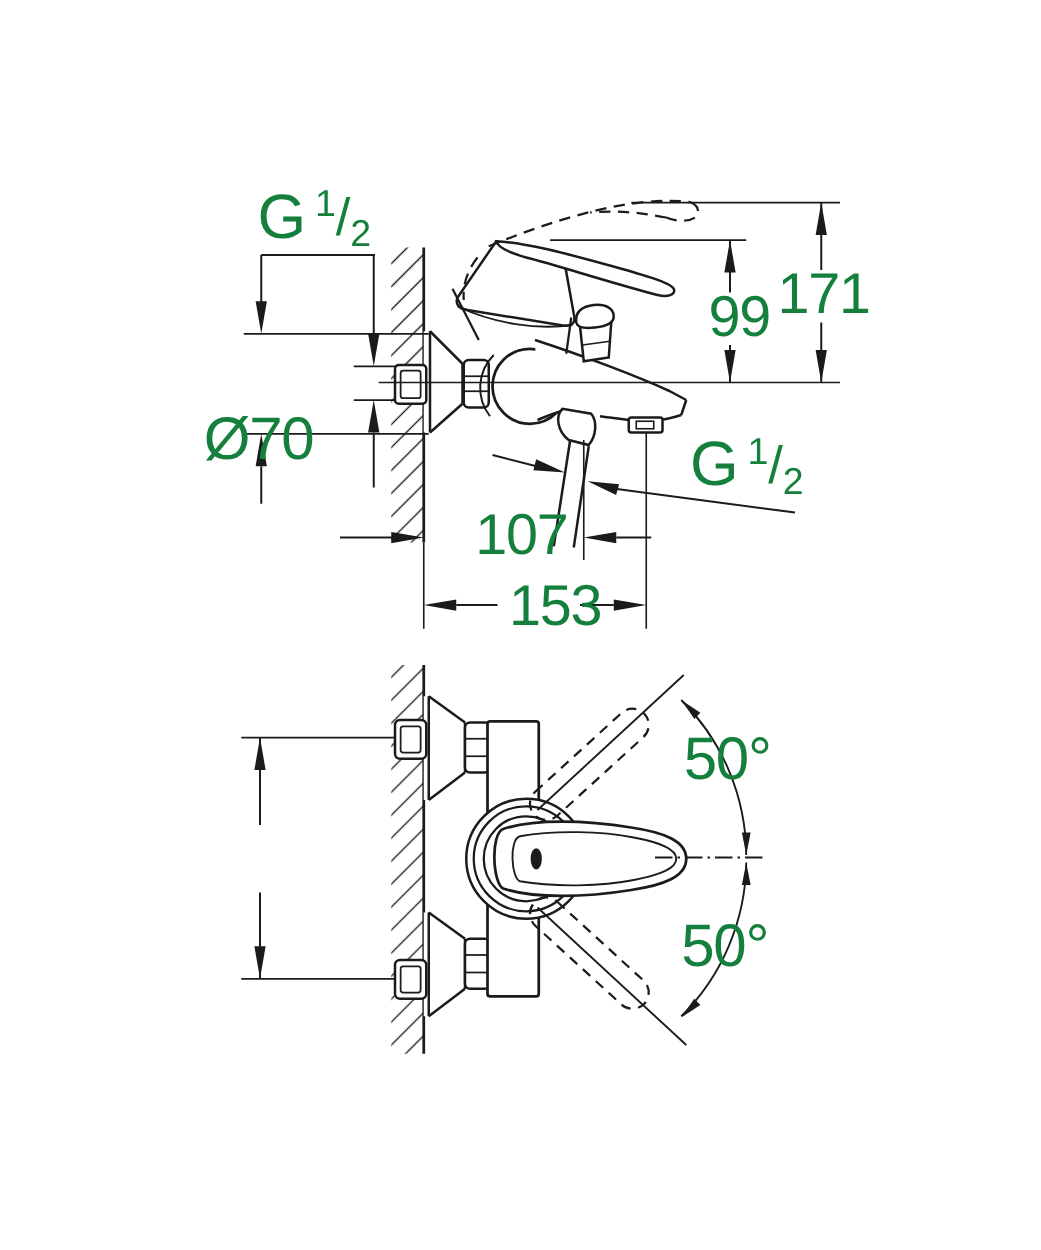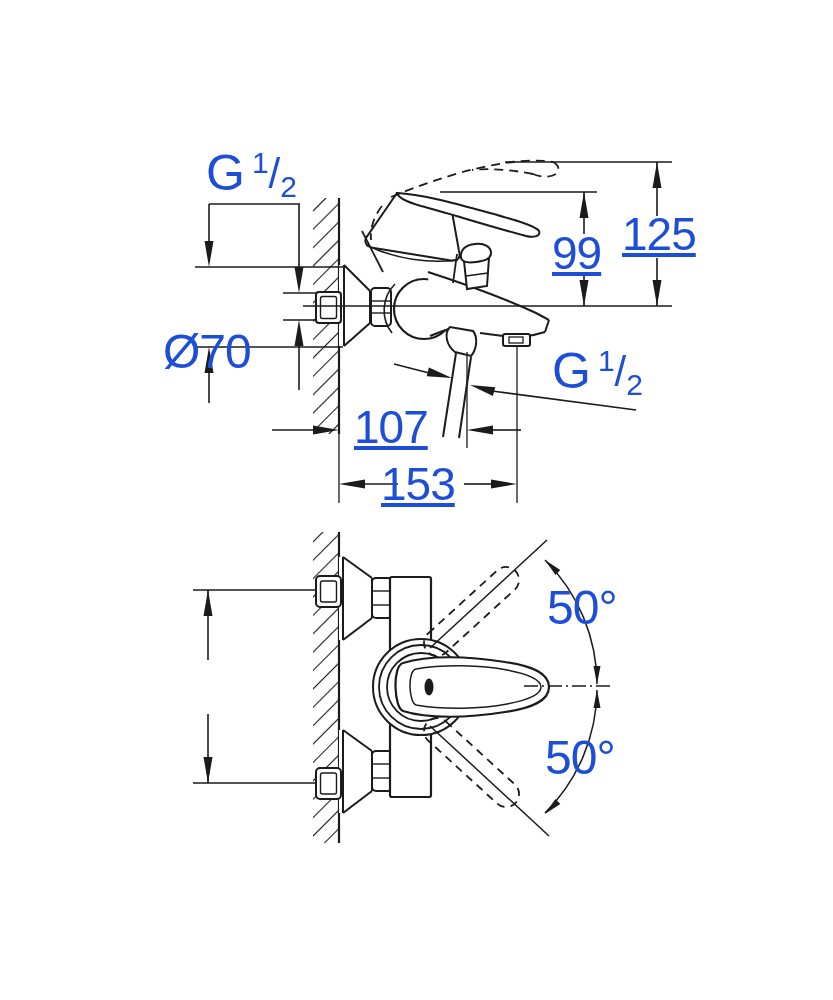--- a/index.html
+++ b/index.html
@@ -2,24 +2,24 @@
 <html><head>
 <meta charset="utf-8">
 <style>
   html,body{margin:0;padding:0;background:#fff;}
   .stage{
     position:relative;width:833px;height:1000px;background:#ffffff;overflow:hidden;
     font-family:"Liberation Sans","DejaVu Sans",sans-serif;color:#1b1b1b;
   }
   .stage svg{position:absolute;left:0;top:0;}
   .lbl{
-    position:absolute;line-height:1;white-space:nowrap;color:#1d4ed8;
+    position:absolute;line-height:1;white-space:nowrap;color:#15803d;
     font-size:46px;letter-spacing:-1px;
   }
-  .lbl.center{text-align:left;text-decoration:underline;}
+  .lbl.center{text-align:right;}
   .glabel{font-size:50px;letter-spacing:0;}
   .glabel .g-sup{font-size:30px;vertical-align:17px;margin-left:7px;}
   .glabel .g-slash{font-size:42px;vertical-align:2px;}
   .glabel .g-sub{font-size:30px;vertical-align:-7px;}
   .angle{font-size:48px;}
 </style>
 </head>
 <body>
 
 <div class="stage">
@@ -238,21 +238,21 @@
       </g>
     </g>
   </svg>
 
   <div class="lbl glabel" style="left:206px;top:148px;"><span>G</span><span class="g-sup">1</span><span class="g-slash">/</span><span class="g-sub">2</span></div>
 
   <div class="lbl" style="left:163px;top:280px;font-size:48px;margin-top:48px;">Ø70</div>
 
   <div class="lbl center" style="left:552px;top:230px;width:64px;">99</div>
 
-  <div class="lbl center" style="left:622px;top:211px;width:72px;">125</div>
+  <div class="lbl center" style="left:622px;top:211px;width:72px;">171</div>
 
   <div class="lbl center" style="left:354px;top:404px;width:100px;">107</div>
 
   <div class="lbl center" style="left:381px;top:461px;width:100px;">153</div>
 
   <div class="lbl glabel" style="left:552px;top:346px;"><span>G</span><span class="g-sup">1</span><span class="g-slash">/</span><span class="g-sub">2</span></div>
 
 
   <div class="lbl angle" style="left:547px;top:584px;">50°</div>
 

